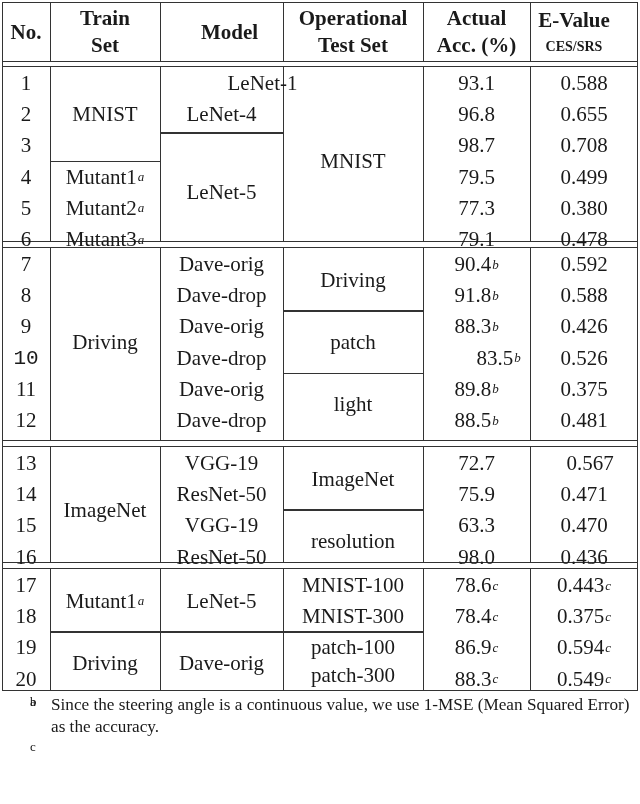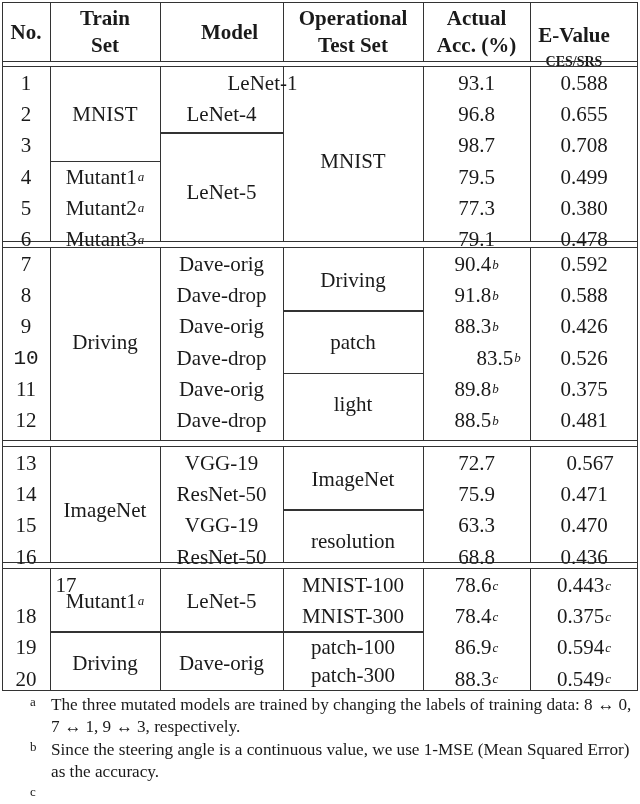--- a/index.html
+++ b/index.html
@@ -18,21 +18,21 @@
 </style>
 </head>
 <body>
 
 <div class="tbl" id="tbl">
     <div class="cell hdr" style="left: 0px; width: 48px; top: 0px; height: 60px;">No.</div>
     <div class="cell hdr" style="left: 48px; width: 110px; top: 0px; height: 60px;">Train<br>Set</div>
     <div class="cell hdr" style="left: 158px; width: 123px; top: 0px; height: 60px; margin-left: 8px;">Model</div>
     <div class="cell hdr" style="left: 281px; width: 140px; top: 0px; height: 60px;">Operational<br>Test Set</div>
     <div class="cell hdr" style="left: 421px; width: 107px; top: 0px; height: 60px;">Actual<br>Acc. (%)</div>
-    <div class="cell hdr" style="left: 528px; width: 88px; top: 15px; height: 60px;">E-Value<span class="sm">CES/SRS</span></div>
+    <div class="cell hdr" style="left: 528px; width: 88px; top: 0px; height: 60px;">E-Value<span class="sm">CES/SRS</span></div>
     <div class="ln h" style="left: 0px; top: 0px; width: 636px;"></div>
     <div class="ln v" style="left: 0px; top: 0px; height: 688px;"></div>
     <div class="ln v" style="left: 635px; top: 0px; height: 688px;"></div>
     <div class="ln h" style="left: 0px; top: 59px; width: 636px;"></div>
     <div class="ln h" style="left: 0px; top: 64px; width: 636px;"></div>
     <div class="ln h" style="left: 0px; top: 239px; width: 636px;"></div>
     <div class="ln h" style="left: 0px; top: 245px; width: 636px;"></div>
     <div class="ln h" style="left: 0px; top: 438px; width: 636px;"></div>
     <div class="ln h" style="left: 0px; top: 444px; width: 636px;"></div>
     <div class="ln h" style="left: 0px; top: 560px; width: 636px;"></div>
@@ -124,31 +124,31 @@
     <div class="cell " style="left: 0px; width: 48px; top: 446px; height: 31.2px;">13</div>
     <div class="cell " style="left: 421px; width: 107px; top: 446px; height: 31.2px;">72.7</div>
     <div class="cell " style="left: 524px; width: 128px; top: 446px; height: 31.2px;">0.567</div>
     <div class="cell " style="left: 0px; width: 48px; top: 477.2px; height: 31.2px;">14</div>
     <div class="cell " style="left: 421px; width: 107px; top: 477.2px; height: 31.2px;">75.9</div>
     <div class="cell " style="left: 528px; width: 108px; top: 477.2px; height: 31.2px;">0.471</div>
     <div class="cell " style="left: 0px; width: 48px; top: 508.4px; height: 31.2px;">15</div>
     <div class="cell " style="left: 421px; width: 107px; top: 508.4px; height: 31.2px;">63.3</div>
     <div class="cell " style="left: 528px; width: 108px; top: 508.4px; height: 31.2px;">0.470</div>
     <div class="cell " style="left: 0px; width: 48px; top: 539.6px; height: 31.2px;">16</div>
-    <div class="cell " style="left: 421px; width: 107px; top: 539.6px; height: 31.2px;">68.8</div>
+    <div class="cell " style="left: 421px; width: 107px; top: 539.6px; height: 31.2px;">98.0</div>
     <div class="cell " style="left: 528px; width: 108px; top: 539.6px; height: 31.2px;">0.436</div>
     <div class="cell " style="left: 48px; width: 110px; top: 446px; height: 124.8px;">ImageNet</div>
     <div class="cell " style="left: 158px; width: 123px; top: 446px; height: 31.2px;">VGG-19</div>
     <div class="cell " style="left: 158px; width: 123px; top: 477.2px; height: 31.2px;">ResNet-50</div>
     <div class="cell " style="left: 158px; width: 123px; top: 508.4px; height: 31.2px;">VGG-19</div>
     <div class="cell " style="left: 158px; width: 123px; top: 539.6px; height: 31.2px;">ResNet-50</div>
     <div class="cell " style="left: 281px; width: 140px; top: 446px; height: 62.4px;">ImageNet</div>
     <div class="cell " style="left: 281px; width: 140px; top: 508.4px; height: 62.4px;">resolution</div>
     <div class="ln h" style="left: 281px; top: 507.4px; width: 140px;"></div>
-    <div class="cell " style="left: 0px; width: 48px; top: 568px; height: 31.2px; padding-left: 40px;">17</div>
+    <div class="cell " style="left: 0px; width: 48px; top: 568px; height: 31.2px;">17</div>
     <div class="cell " style="left: 421px; width: 107px; top: 568px; height: 31.2px;">78.6<sup>c</sup></div>
     <div class="cell " style="left: 528px; width: 108px; top: 568px; height: 31.2px;">0.443<sup>c</sup></div>
     <div class="cell " style="left: 0px; width: 48px; top: 599.2px; height: 31.2px;">18</div>
     <div class="cell " style="left: 421px; width: 107px; top: 599.2px; height: 31.2px;">78.4<sup>c</sup></div>
     <div class="cell " style="left: 528px; width: 108px; top: 599.2px; height: 31.2px;">0.375<sup>c</sup></div>
     <div class="cell " style="left: 0px; width: 48px; top: 630.4px; height: 31.2px;">19</div>
     <div class="cell " style="left: 421px; width: 107px; top: 630.4px; height: 31.2px;">86.9<sup>c</sup></div>
     <div class="cell " style="left: 528px; width: 108px; top: 630.4px; height: 31.2px;">0.594<sup>c</sup></div>
     <div class="cell " style="left: 0px; width: 48px; top: 661.6px; height: 31.2px;">20</div>
     <div class="cell " style="left: 421px; width: 107px; top: 661.6px; height: 31.2px;">88.3<sup>c</sup></div>
@@ -158,16 +158,16 @@
     <div class="cell " style="left: 158px; width: 123px; top: 568px; height: 62.4px;">LeNet-5</div>
     <div class="cell " style="left: 158px; width: 123px; top: 630.4px; height: 62.4px;">Dave-orig</div>
     <div class="ln h" style="left: 48px; top: 629.4px; width: 373px;"></div>
     <div class="cell " style="left: 281px; width: 140px; top: 568px; height: 31.2px;">MNIST-100</div>
     <div class="cell " style="left: 281px; width: 140px; top: 599.2px; height: 31.2px;">MNIST-300</div>
     <div class="cell " style="left: 281px; width: 140px; top: 630.4px; height: 31.2px;">patch-100</div>
     <div class="cell " style="left: 281px; width: 140px; top: 658px; height: 31.2px;">patch-300</div>
   </div>
 
 <div class="notes">
-  <div class="note"><span class="mk">a</span><span>The three mutated models are trained by changing the labels of training data: 8 ↔ 0, 7 ↔ 1, 9 ↔ 3, respectively.</span></div>
+  <div class="note"><span class="mk">a</span></div>
   <div class="note"><span class="mk">b</span><span>Since the steering angle is a continuous value, we use 1-MSE (Mean Squared Error) as the accuracy.</span></div>
   <div class="note"><span class="mk">c</span></div>
 </div>
 
 </body></html>

